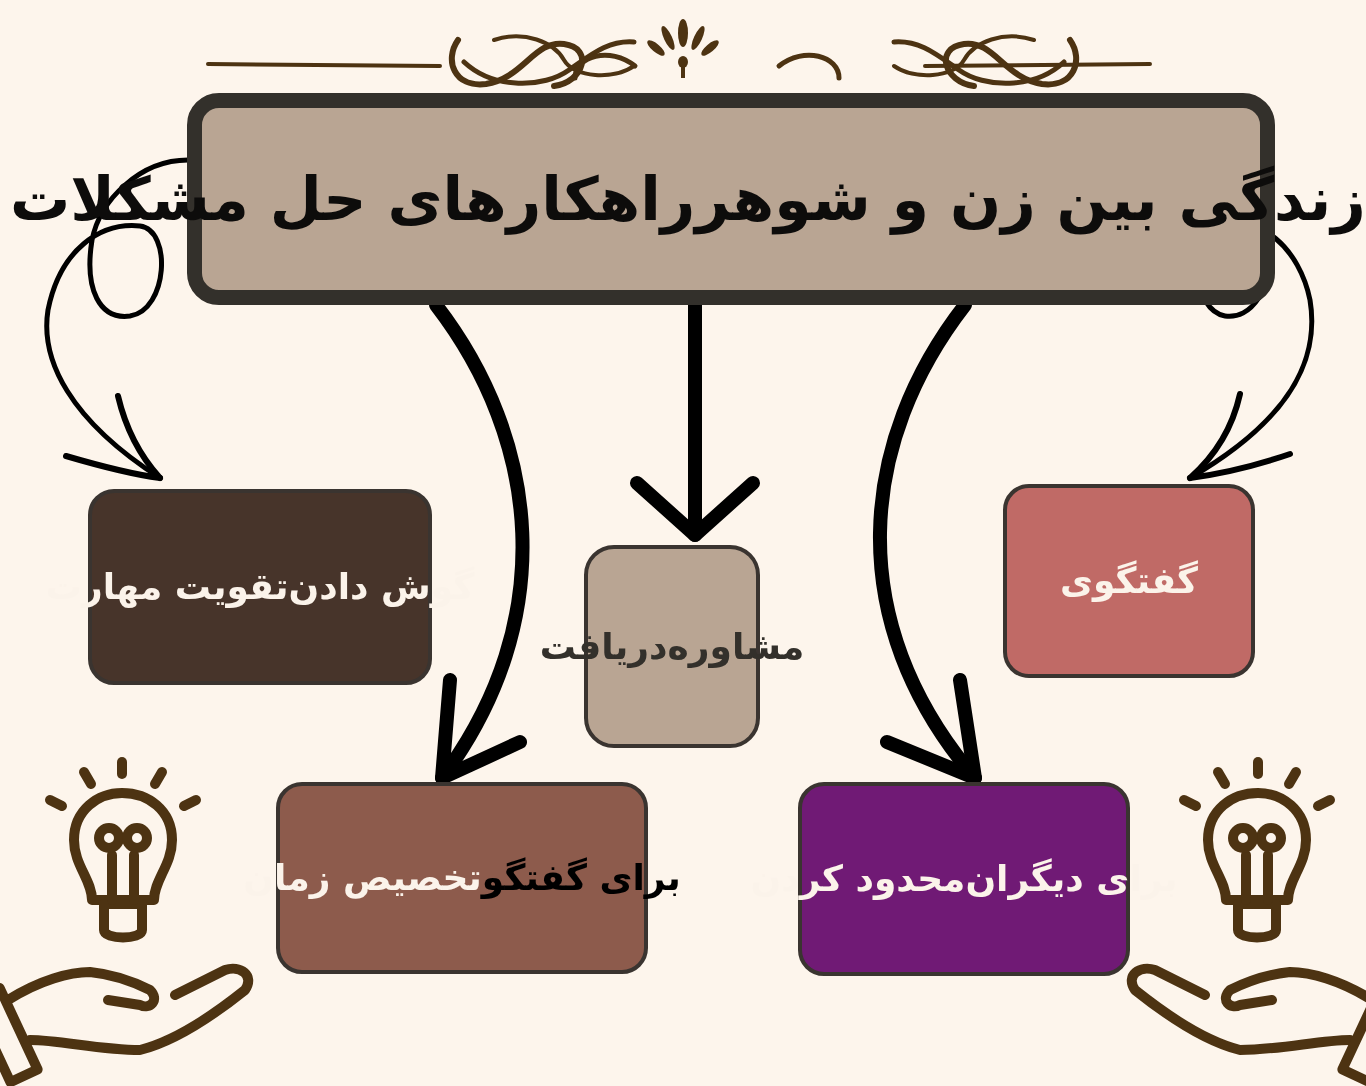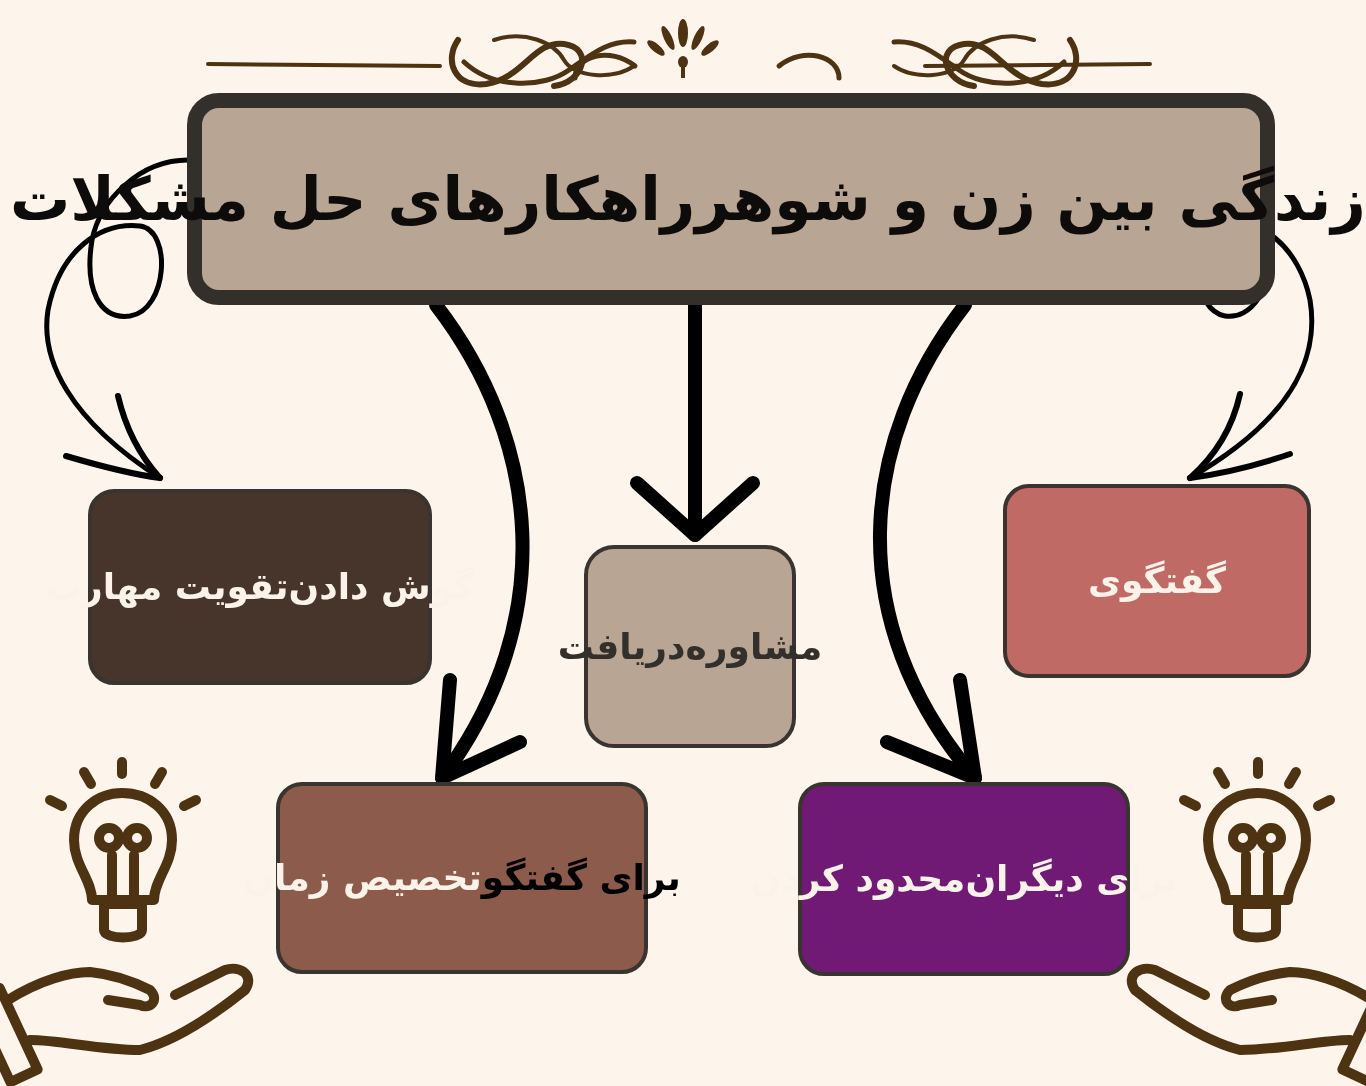--- a/index.html
+++ b/index.html
@@ -119,26 +119,26 @@
 <div class="title-box">
   <div class="title-line">راهکارهای حل مشکلات</div>
   <div class="title-line">در زندگی بین زن و شوهر</div>
 </div>
 
 <div class="node" style="left:88px; top:489px; width:344px; height:196px; background:#47342a;">
   <div class="node-line" style="color:#fbf3ea;">تقویت مهارت</div>
   <div class="node-line" style="color:#fbf3ea;">گوش دادن</div>
 </div>
 
-<div class="node" style="left:584px; top:545px; width:212px; height:203px; background:#b9a593; border-radius:30px;">
+<div class="node" style="left:584px; top:545px; width:176px; height:203px; background:#b9a593; border-radius:30px;">
   <div class="node-line" style="color:#33302b;">دریافت</div>
   <div class="node-line" style="color:#33302b;">مشاوره</div>
 </div>
 
-<div class="node" style="left:1003px; top:484px; width:308px; height:194px; background:#c06a66;">
+<div class="node" style="left:1003px; top:484px; width:252px; height:194px; background:#c06a66;">
   <div class="node-line" style="color:#fbf3ea;">گفتگوی</div>
 </div>
 
 <div class="node" style="left:276px; top:782px; width:372px; height:192px; background:#8d5b4c;">
   <div class="node-line" style="color:#fbf3ea;">تخصیص زمان</div>
   <div class="node-line" style="color:#000000;">برای گفتگو</div>
 </div>
 
 <div class="node" style="left:798px; top:782px; width:332px; height:194px; background:#701a75;">
   <div class="node-line" style="color:#fbf3ea;">محدود کردن</div>

